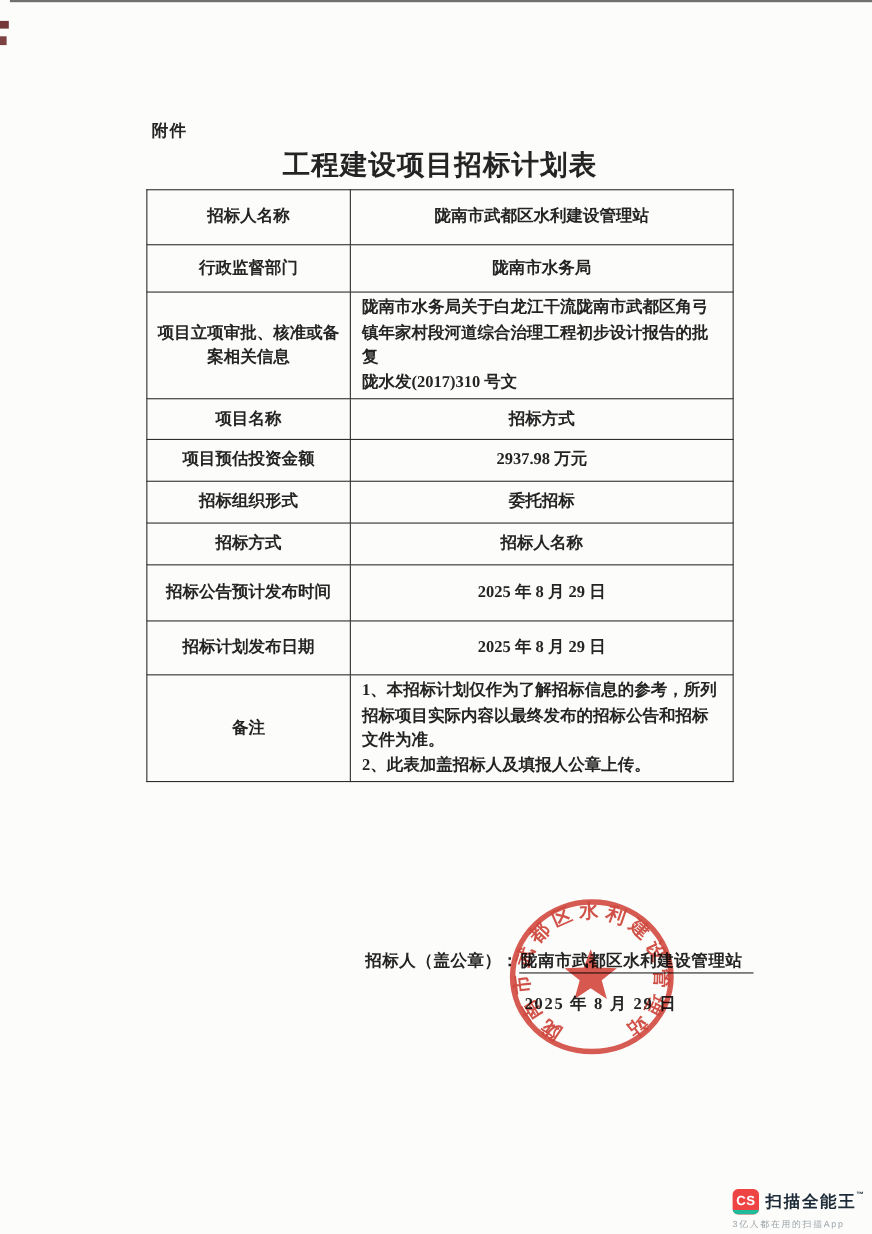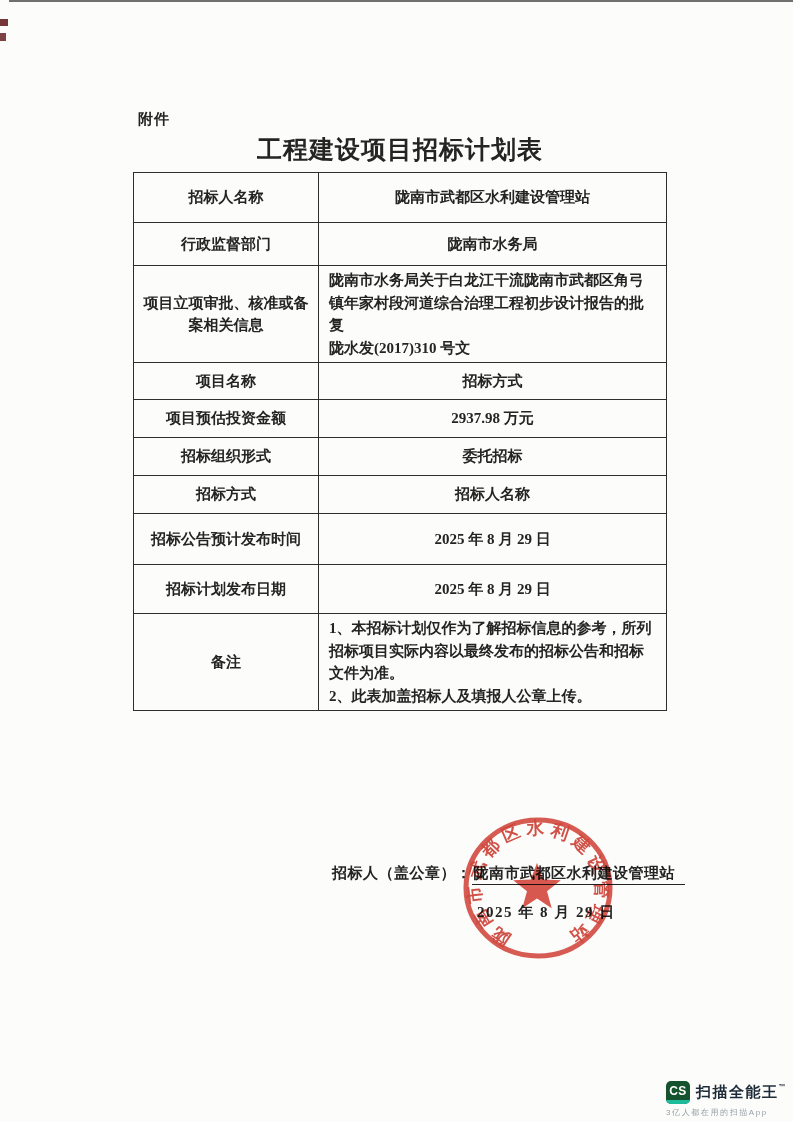--- a/index.html
+++ b/index.html
@@ -35,21 +35,21 @@
   .sig-name { display:inline-block; border-bottom:1.6px solid #242424; padding:0 10px 1px 2px; }
   .sig-date { position:absolute; top:903px; left:477px; font-size:15px; font-weight:700; letter-spacing:1.5px; }
 
   .stamp { position:absolute; left:455px; top:810px; width:170px; height:160px;
            mix-blend-mode:multiply; opacity:.88; }
   .stamp text { font-family:"Liberation Serif","DejaVu Serif",serif; font-weight:700; }
 
   .cs-badge { position:absolute; left:666px; top:1081px;
               font-family:"Liberation Sans","DejaVu Sans",sans-serif; }
   .cs-row { display:flex; align-items:center; gap:6px; }
-  .cs-icon { width:24px; height:23px; border-radius:5px; background:#14532d; position:relative;
+  .cs-icon { width:24px; height:23px; border-radius:5px; background:#ef4444; position:relative;
              display:flex; align-items:center; justify-content:center; overflow:hidden; flex:0 0 auto; }
   .cs-icon .cs-initials { color:#ffffff; font-weight:bold; font-size:12px; letter-spacing:.3px; margin-bottom:3px; }
   .cs-icon::after { content:""; position:absolute; left:0; right:0; bottom:0; height:4px; background:#1ebc9b; }
   .cs-name { font-size:15px; font-weight:bold; color:#1d2b38; letter-spacing:1.5px; white-space:nowrap; }
   .cs-tm { font-size:7px; vertical-align:top; font-weight:bold; color:#1d2b38; }
   .cs-tagline { margin-top:3px; font-size:8px; color:#98a1a8; letter-spacing:1.6px; white-space:nowrap; }
 </style>
 </head>
 <body>
 

